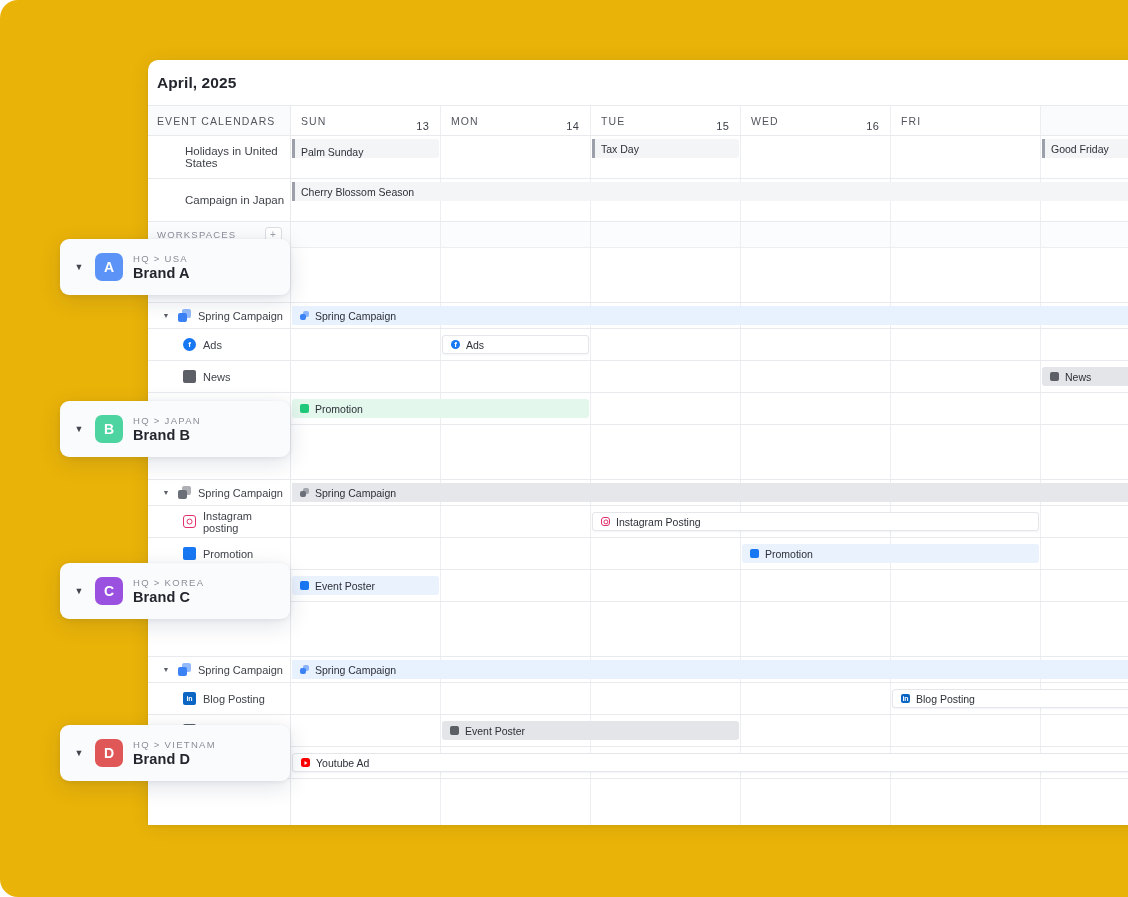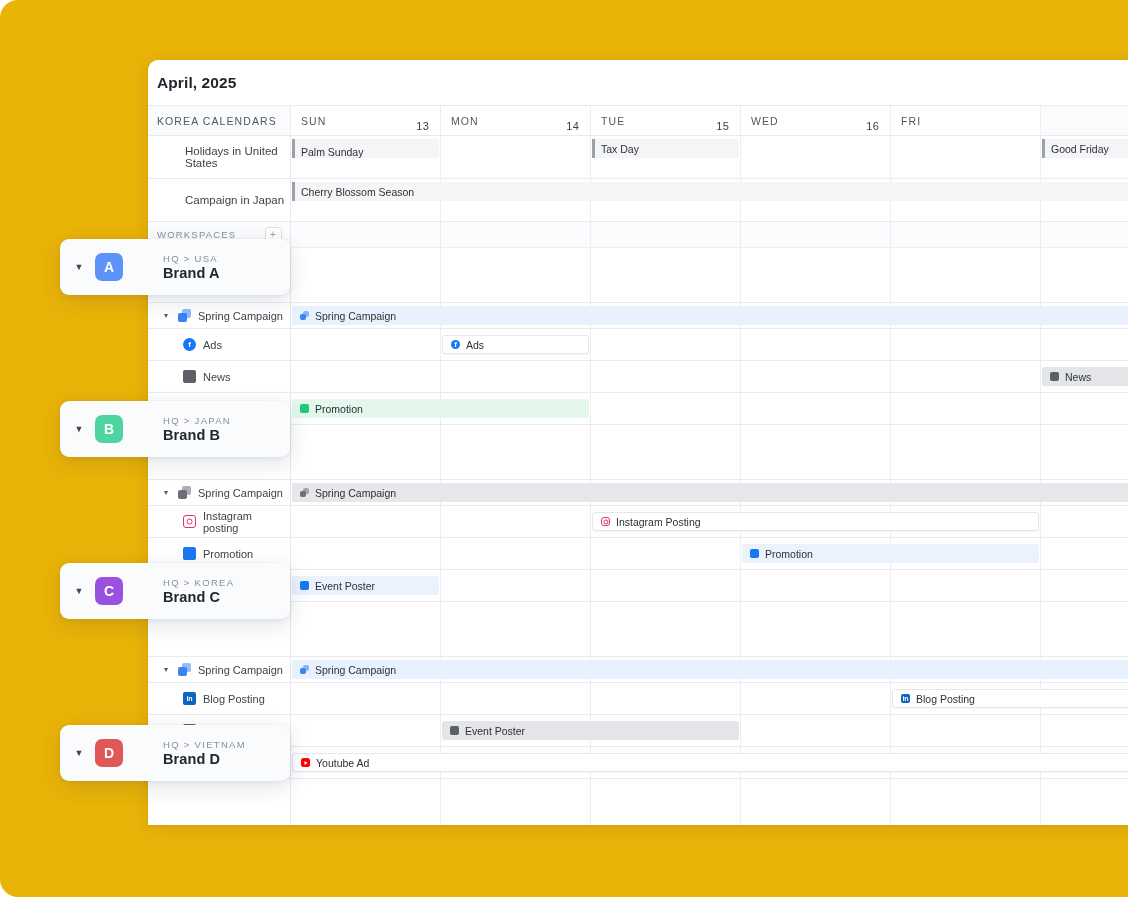--- a/index.html
+++ b/index.html
@@ -123,34 +123,34 @@
     box-shadow: 0 6px 22px rgba(24,39,75,.13), 0 1px 4px rgba(24,39,75,.08);
     display: flex; align-items: center; gap: 10px; padding-left: 13px;
     z-index: 40;
   }
   .wcard .caret { font-size: 9px; color: #42454d; width: 12px; }
   .wavatar {
     width: 28px; height: 28px; border-radius: 7px; flex: none;
     color: #fff; font-size: 14px; font-weight: bold;
     display: flex; align-items: center; justify-content: center;
   }
-  .wtext { display: flex; flex-direction: column; gap: 1px; margin-left: 30px; }
+  .wtext { display: flex; flex-direction: column; gap: 1px; }
   .wpath { font-size: 9.5px; letter-spacing: 1.3px; color: #8a8e98; }
   .wname { font-size: 14.5px; font-weight: bold; color: #23262d; letter-spacing: .1px; }
 </style>
 </head>
 <body>
 
 <div id="page">
   <div id="panel">
 
     <div id="panel-title">April, 2025</div>
 
     <div class="row" id="hdr">
-      <div class="lab">KOREA CALENDARS</div>
+      <div class="lab">EVENT CALENDARS</div>
       <div class="cols" id="hdr-cols">
           <div class="col">
             <span>SUN</span>
             <span class="dnum">13</span>
           </div>
           <div class="col">
             <span>MON</span>
             <span class="dnum">14</span>
           </div>
           <div class="col">

